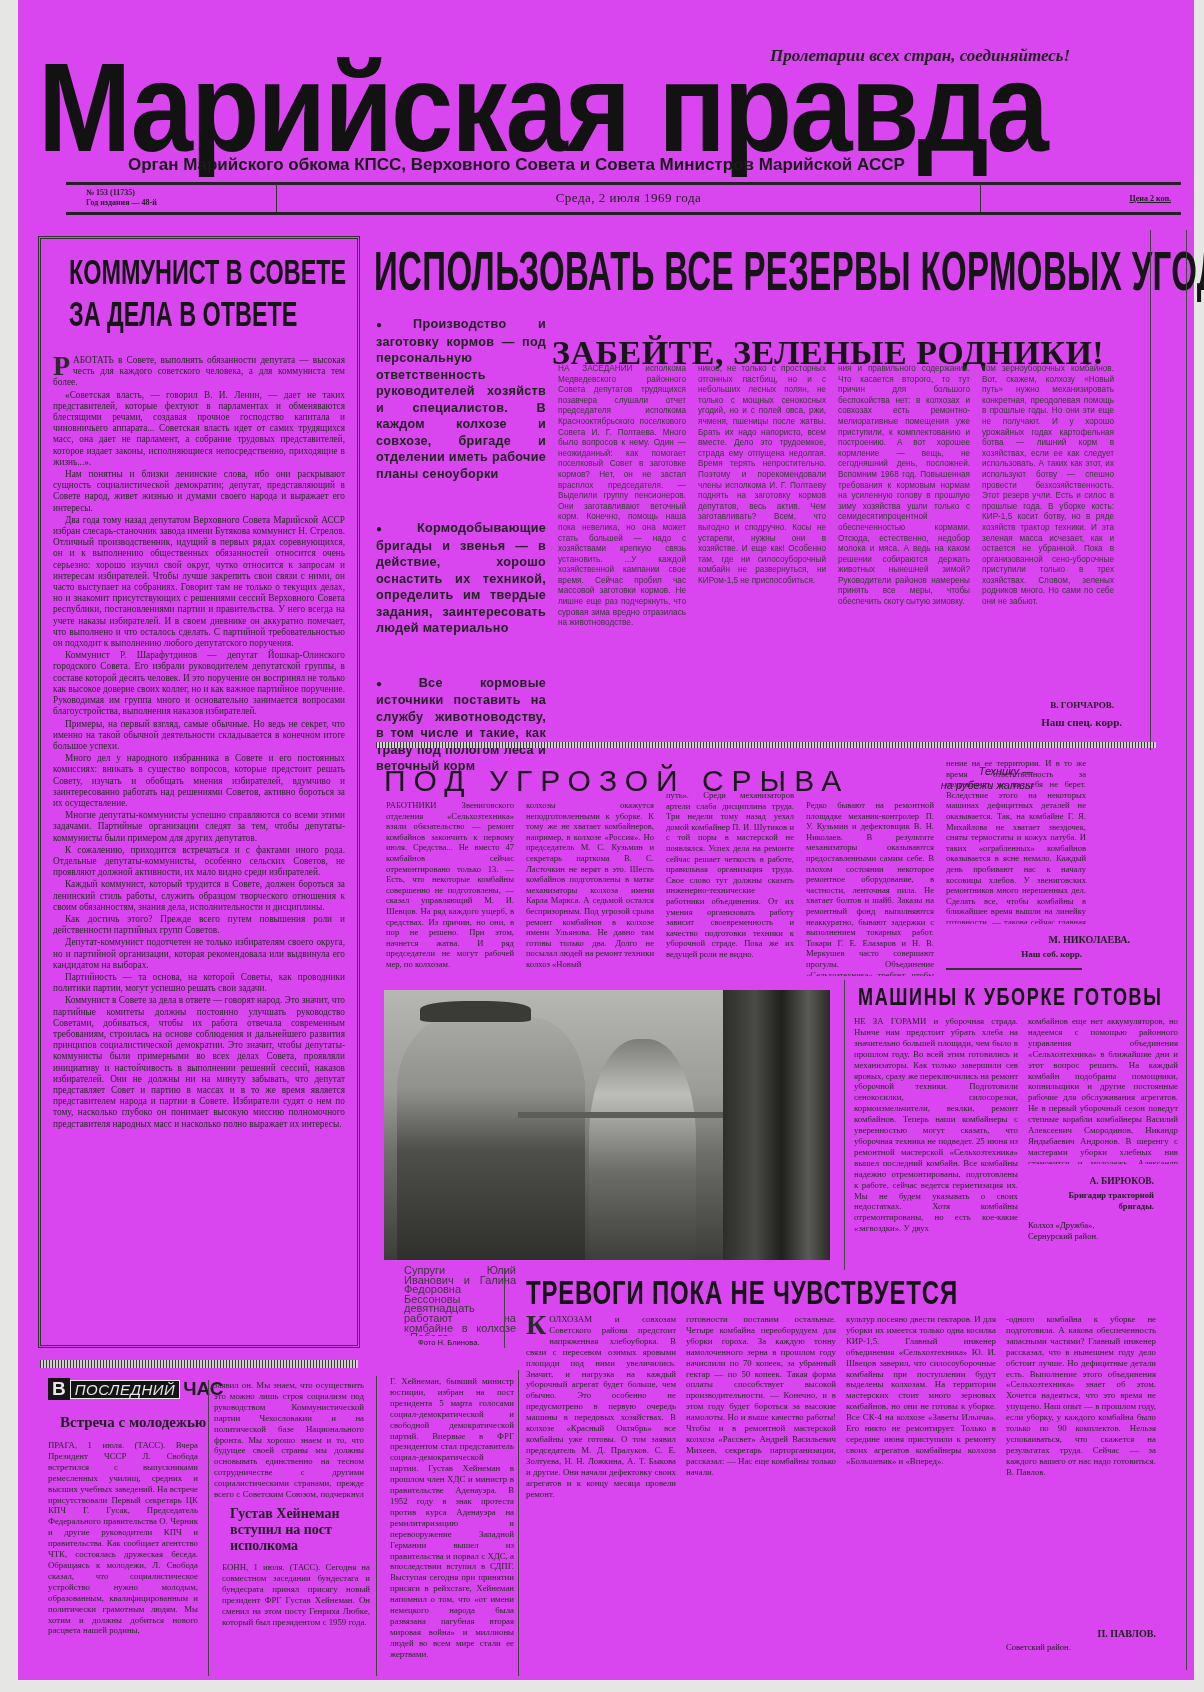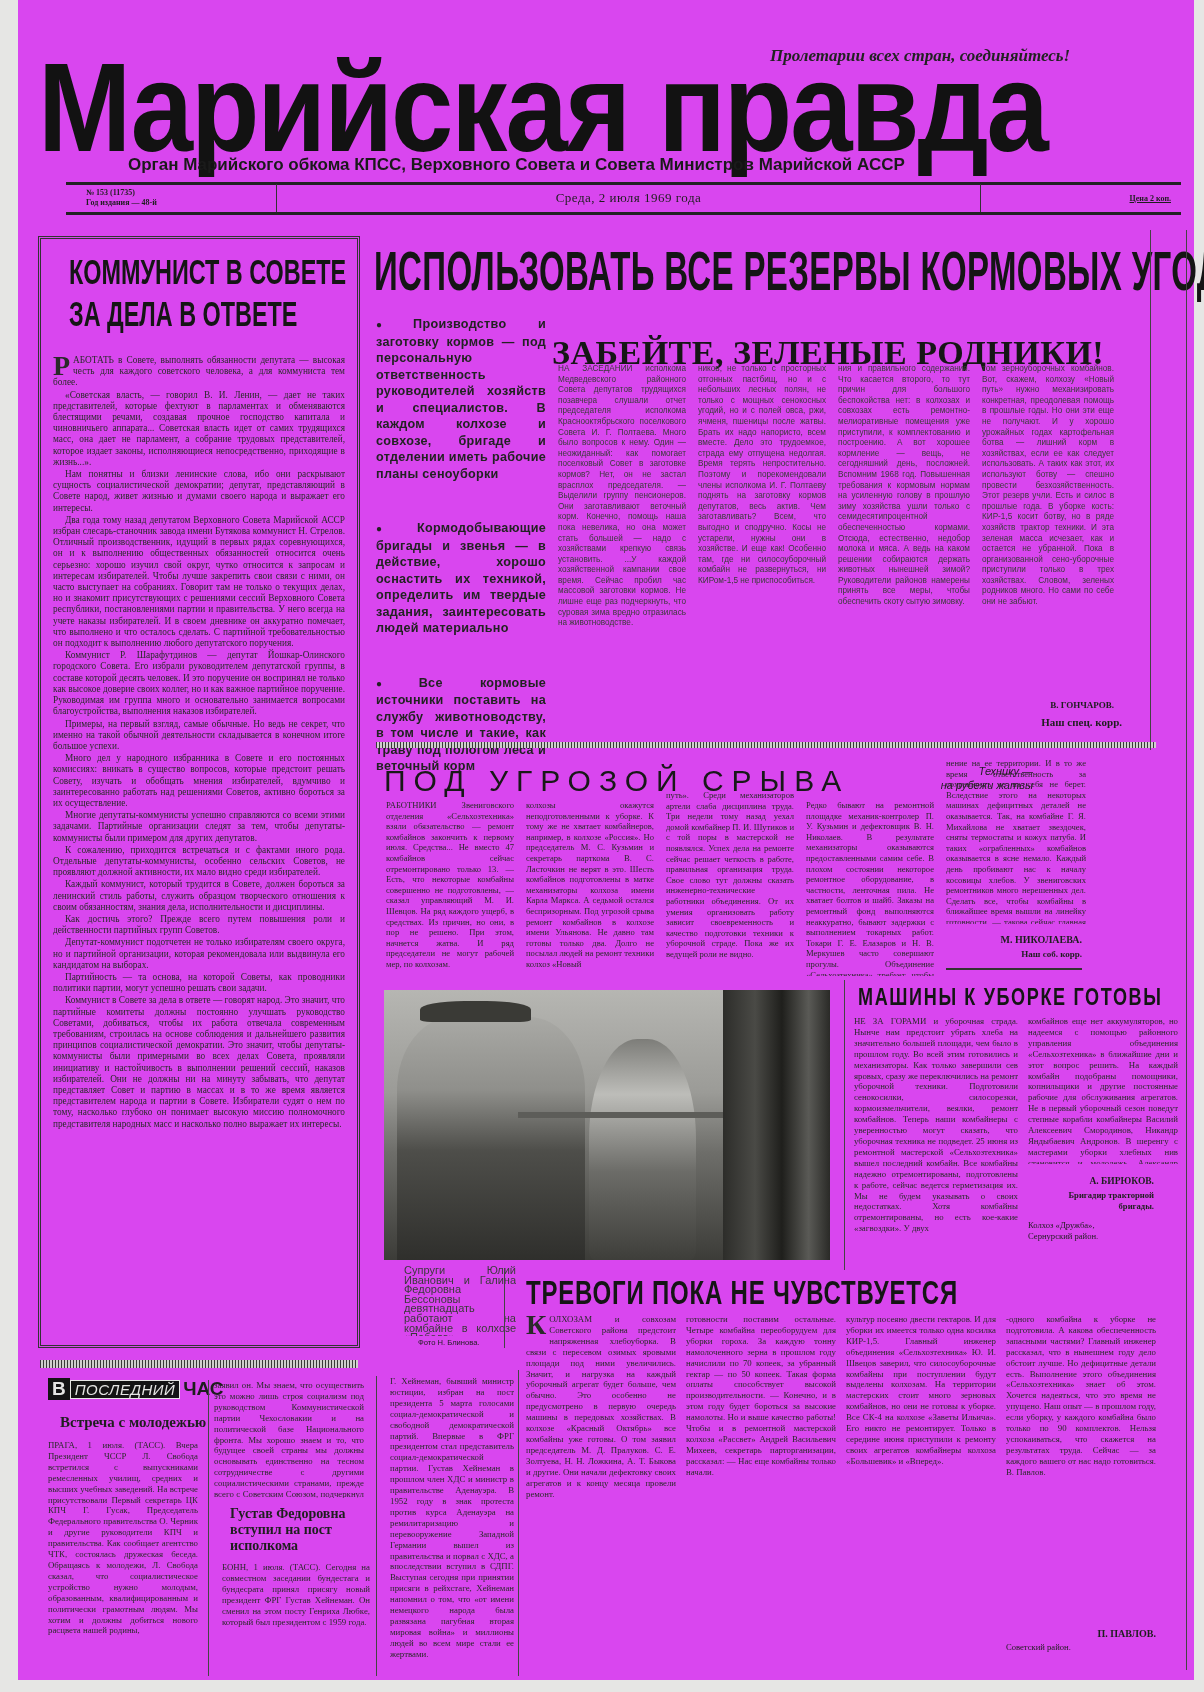--- a/index.html
+++ b/index.html
@@ -109,21 +109,21 @@
   <div class="abs" style="left:366px;top:764px;font-family:'Liberation Sans',sans-serif;font-size:30px;letter-spacing:8px;color:#181818;white-space:nowrap;">ПОД УГРОЗОЙ СРЫВА</div>
   <div class="abs" style="left:880px;top:764px;width:135px;text-align:right;font-family:'Liberation Sans',sans-serif;font-style:italic;font-size:11px;line-height:14px;">
     <div>Технику —</div>
     <div>на рубежи жатвы</div>
   </div>
   <div class="abs body-text" style="left:368px;top:800px;width:128px;height:176px;font-size:8.6px;line-height:10.6px;">РАБОТНИКИ Звениговского отделения «Сельхозтехника» взяли обязательство — ремонт комбайнов закончить к первому июля. Средства... Не вместо 47 комбайнов сейчас отремонтировано только 13. — Есть, что некоторые комбайны совершенно не подготовлены, — сказал управляющий М. И. Шевцов. На ряд каждого ущерб, в средствах. Из причин, но они, в пор не решено. При этом, начнется жатва. И ряд председатели не могут рабочей мер, по колхозам.</div>
   <div class="abs body-text" style="left:508px;top:800px;width:128px;height:176px;font-size:8.6px;line-height:10.6px;">колхозы окажутся неподготовленными к уборке. К тому же не хватает комбайнеров, например, в колхозе «Россия». Но председатель М. С. Кузьмин и секретарь парткома В. С. Ласточкин не верят в это. Шесть комбайнов подготовлены в матке механизаторы колхоза имени Карла Маркса. А седьмой остался беспризорным. Под угрозой срыва ремонт комбайнов в колхозе имени Ульянова. Не давно там готовы только два. Долго не посылал людей на ремонт техники колхоз «Новый</div>
   <div class="abs body-text" style="left:648px;top:790px;width:128px;height:186px;font-size:8.6px;line-height:10.6px;">путь». Среди механизаторов артели слаба дисциплина труда. Три недели тому назад уехал домой комбайнер П. И. Шутиков и с той поры в мастерской не появлялся. Успех дела на ремонте сейчас решает четкость в работе, правильная организация труда. Свое слово тут должны сказать инженерно-технические работники объединения. От их умения организовать работу зависит своевременность и качество подготовки техники к уборочной страде. Пока же их ведущей роли не видно.</div>
   <div class="abs body-text" style="left:788px;top:800px;width:128px;height:176px;font-size:8.6px;line-height:10.6px;">Редко бывают на ремонтной площадке механик-контролер П. У. Кузьмин и дефектовщик В. Н. Николаев. В результате механизаторы оказываются предоставленными самим себе. В плохом состоянии некоторое ремонтное оборудование, в частности, ленточная пила. Не хватает болтов и шайб. Заказы на ремонтный фонд выполняются неаккуратно, бывают задержки с выполнением токарных работ. Токари Г. Е. Елазаров и Н. В. Меркушев часто совершают прогулы. Объединение «Сельхозтехника» требует, чтобы колхозы ставили технику на зимнее хранение на ее территории.</div>
   <div class="abs body-text" style="left:928px;top:758px;width:140px;height:166px;font-size:8.6px;line-height:10.6px;">нение на ее территории. И в то же время ответственность за сохранность ее на себя не берет. Вследствие этого на некоторых машинах дефицитных деталей не оказывается. Так, на комбайне Г. Я. Михайлова не хватает звездочек, сняты термостаты и кожух патуба. И таких «ограбленных» комбайнов оказывается в ясне немало. Каждый день пробивают нас к началу косовицы хлебов. У звениговских ремонтников много нерешенных дел. Сделать все, чтобы комбайны в ближайшее время вышли на линейку готовности, — такова сейчас главная задача.</div>
-  <div class="abs sig" style="left:928px;top:934px;width:136px;">М. НИКОЛАЕВА.</div>
+  <div class="abs sig" style="left:976px;top:934px;width:136px;">М. НИКОЛАЕВА.</div>
   <div class="abs sig-sub" style="left:928px;top:949px;width:136px;">Наш соб. корр.</div>
   <div class="abs hline" style="left:928px;top:968px;width:136px;height:2px;background:#333;"></div>
 
   <div class="abs photo" style="left:366px;top:990px;width:446px;height:270px;">
     <div class="man"></div>
     <div class="cap"></div>
     <div class="woman"></div>
     <div class="bar"></div>
     <div class="machine"></div>
   </div>
@@ -158,21 +158,21 @@
 
   <div class="abs" style="left:30px;top:1378px;display:flex;align-items:center;font-family:'Liberation Sans',sans-serif;font-weight:900;font-size:19px;white-space:nowrap;">
     <span class="badge-black">В</span>
     <span class="badge-last" style="font-size:15px;font-style:italic;">ПОСЛЕДНИЙ</span>
     <span style="margin-left:3px;">ЧАС</span>
   </div>
   <div class="abs" style="left:42px;top:1414px;font-weight:bold;font-size:15px;">Встреча с молодежью</div>
   <div class="abs body-text" style="left:30px;top:1440px;width:150px;height:232px;font-size:8.8px;line-height:10.9px;">ПРАГА, 1 июля. (ТАСС). Вчера Президент ЧССР Л. Свобода встретился с выпускниками ремесленных училищ, средних и высших учебных заведений. На встрече присутствовали Первый секретарь ЦК КПЧ Г. Гусак, Председатель Федерального правительства О. Черник и другие руководители КПЧ и правительства. Как сообщает агентство ЧТК, состоялась дружеская беседа. Обращаясь к молодежи, Л. Свобода сказал, что социалистическое устройство нужно молодым, образованным, квалифицированным и политически грамотным людям. Мы хотим и должны добиться нового расцвета нашей родины,</div>
   <div class="abs body-text" style="left:196px;top:1380px;width:150px;height:118px;font-size:8.8px;line-height:10.9px;">заявил он. Мы знаем, что осуществить это можно лишь строя социализм под руководством Коммунистической партии Чехословакии и на политической базе Национального фронта. Мы хорошо знаем и то, что будущее своей страны мы должны основывать единственно на тесном сотрудничестве с другими социалистическими странами, прежде всего с Советским Союзом, подчеркнул Л. Свобода.</div>
   <div class="abs" style="left:212px;top:1506px;font-weight:bold;font-size:14px;line-height:16px;">
-    <div>Густав Федоровна</div>
+    <div>Густав Хейнеман</div>
     <div>вступил на пост</div>
     <div>исполкома</div>
   </div>
   <div class="abs body-text" style="left:204px;top:1562px;width:148px;height:72px;font-size:8.8px;line-height:10.9px;">БОНН, 1 июля. (ТАСС). Сегодня на совместном заседании бундестага и бундесрата принял присягу новый президент ФРГ Густав Хейнеман. Он сменил на этом посту Генриха Любке, который был президентом с 1959 года.</div>
   <div class="abs vline" style="left:190px;top:1380px;height:296px;"></div>
   <div class="abs vline" style="left:358px;top:1376px;height:300px;"></div>
   <div class="abs body-text" style="left:372px;top:1376px;width:124px;height:300px;font-size:8.8px;line-height:10.9px;">Г. Хейнеман, бывший министр юстиции, избран на пост президента 5 марта голосами социал-демократической и свободной демократической партий. Впервые в ФРГ президентом стал представитель социал-демократической партии. Густав Хейнеман в прошлом член ХДС и министр в правительстве Аденауэра. В 1952 году в знак протеста против курса Аденауэра на ремилитаризацию и перевооружение Западной Германии вышел из правительства и порвал с ХДС, а впоследствии вступил в СДПГ. Выступая сегодня при принятии присяги в рейхстаге, Хейнеман напомнил о том, что «от имени немецкого народа была развязана пагубная вторая мировая война» и миллионы людей во всем мире стали ее жертвами.</div>
   <div class="abs vline" style="left:500px;top:1370px;height:306px;"></div>
 
 </div>

